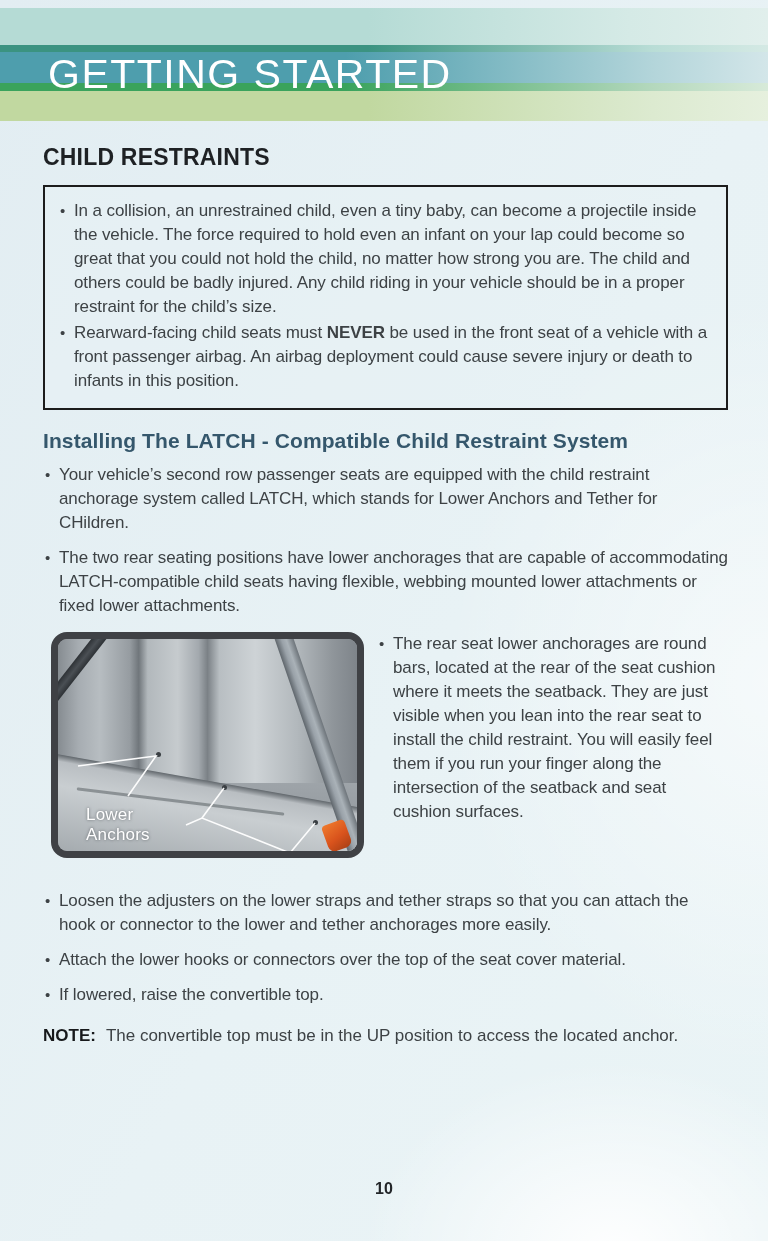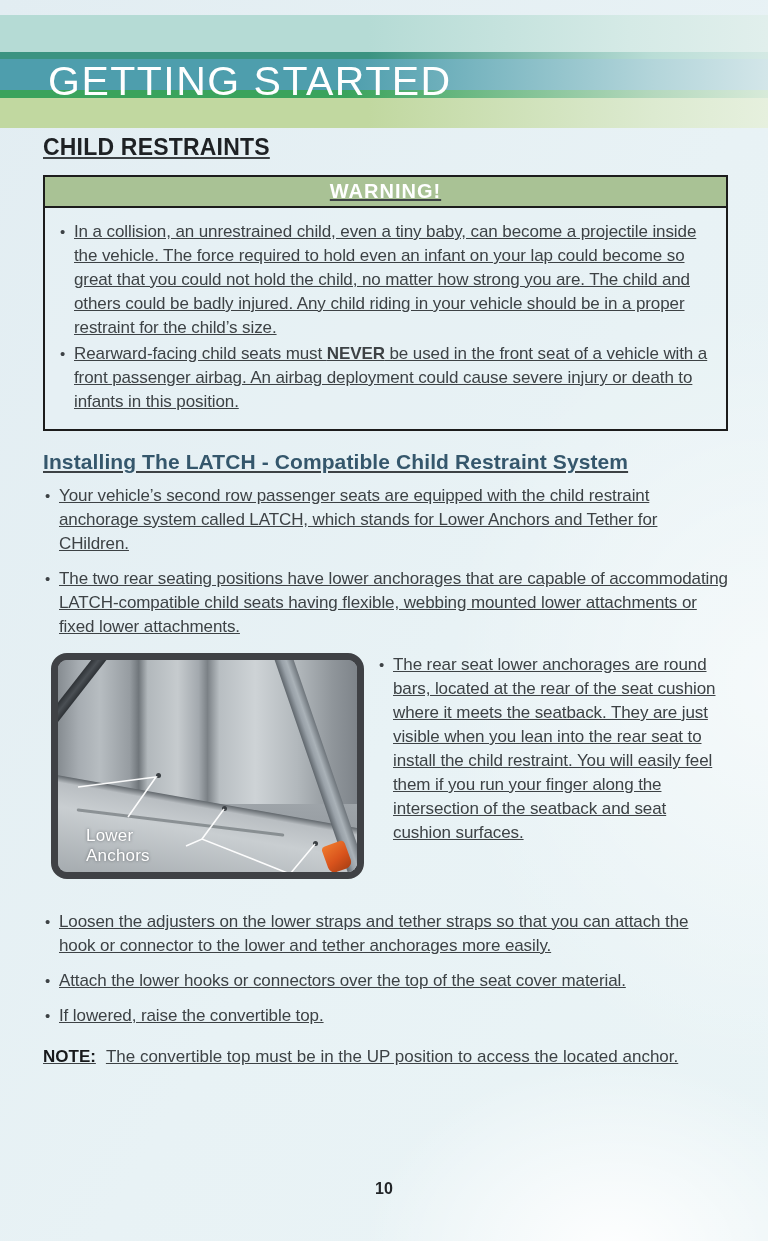--- a/index.html
+++ b/index.html
@@ -10,40 +10,40 @@
     color: #3d4245;
     background:
       radial-gradient(ellipse 420px 320px at 80% 101%, rgba(255,255,255,0.95) 0%, rgba(255,255,255,0) 60%),
       radial-gradient(ellipse 500px 600px at 100% 55%, rgba(255,255,255,0.55) 0%, rgba(255,255,255,0) 65%),
       linear-gradient(120deg, #e2edf2 0%, #e8f2f5 55%, #eaf4f6 100%);
     overflow: hidden;
     position: relative;
   }
 
   
-  .banner { position: absolute; top: 12px; left: 0; width: 640px; height: 118px; }
+  .banner { position: absolute; top: 5px; left: 0; width: 640px; height: 118px; }
   .band { position: absolute; left: 0; width: 768px; }
   .band-pale-aqua   { top: 3px;  height: 37px;
     background: linear-gradient(to right, #b5dbd5 0%, #b5dbd5 48%, #d5eae6 82%, #e1efec 100%); }
   .band-dark-teal   { top: 40px; height: 7px;
     background: linear-gradient(to right, #3b9381 0%, #3b9381 48%, #b9ddd6 85%, #d4e9e4 100%); }
   .band-teal        { top: 47px; height: 31px;
     background: linear-gradient(to right, #4e9ead 0%, #4e9ead 45%, #b3d5da 85%, #d3e6e9 100%); }
   .band-green       { top: 78px; height: 8px;
     background: linear-gradient(to right, #3aa35c 0%, #3aa35c 45%, #b4d8bd 85%, #d7ead9 100%); }
   .band-light-green { top: 86px; height: 30px;
     background: linear-gradient(to right, #c1d8a0 0%, #c1d8a0 48%, #dcead0 85%, #e6f0de 100%); }
   .banner-title {
     position: absolute; left: 48px; top: 49px;
     font-size: 41px; line-height: 40px; font-weight: 400;
     letter-spacing: 1.5px; color: #ffffff; white-space: nowrap;
   }
 
   
-  .content { position: absolute; top: 134px; left: 43px; width: 685px; text-decoration: underline; }
+  .content { position: absolute; top: 144px; left: 43px; width: 685px; }
 
   h2.section {
     font-size: 23px; font-weight: 700; color: #1e2124;
     letter-spacing: 0.2px; margin-bottom: 11px;
   }
   h3.subsection {
     font-size: 21px; font-weight: 700; color: #35576c;
     letter-spacing: 0.1px; margin: 19px 0 10px 0;
   }
 
@@ -146,23 +146,20 @@
   <div class="band band-light-green"></div>
   <div class="banner-title">GETTING STARTED</div>
 </div>
 
 <div class="content">
 
   <h2 class="section">CHILD RESTRAINTS</h2>
 
 
   <div class="warning-box">
-    <div class="warning-head">
-      <span>WARNING!</span>
-    </div>
     <div class="warning-body">
       <ul class="bullets">
         <li><span>In a collision, an unrestrained child, even a tiny baby, can become a projectile inside the vehicle. The force required to hold even an infant on your lap could become so great that you could not hold the child, no matter how strong you are. The child and others could be badly injured. Any child riding in your vehicle should be in a proper restraint for the child’s size.</span></li>
         <li><span>Rearward-facing child seats must </span><b>NEVER</b><span> be used in the front seat of a vehicle with a front passenger airbag. An airbag deployment could cause severe injury or death to infants in this position.</span></li>
       </ul>
     </div>
   </div>
 
   <h3 class="subsection">Installing The LATCH - Compatible Child Restraint System</h3>
 

